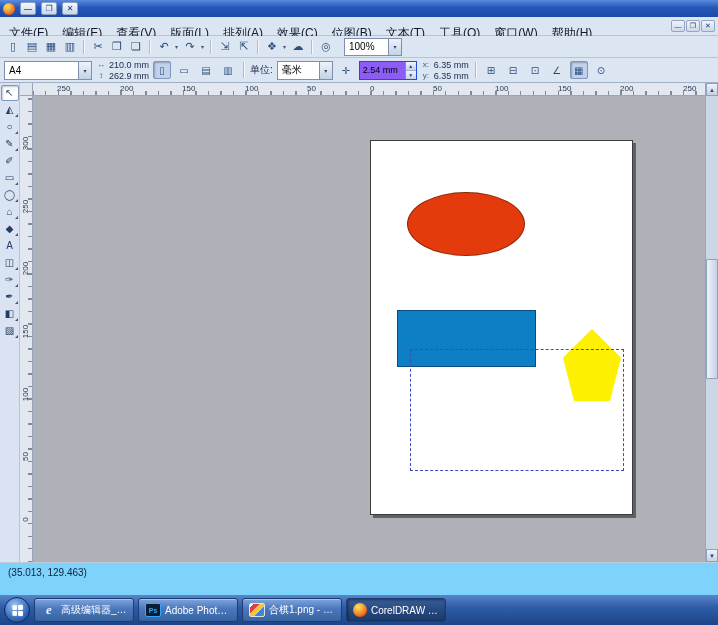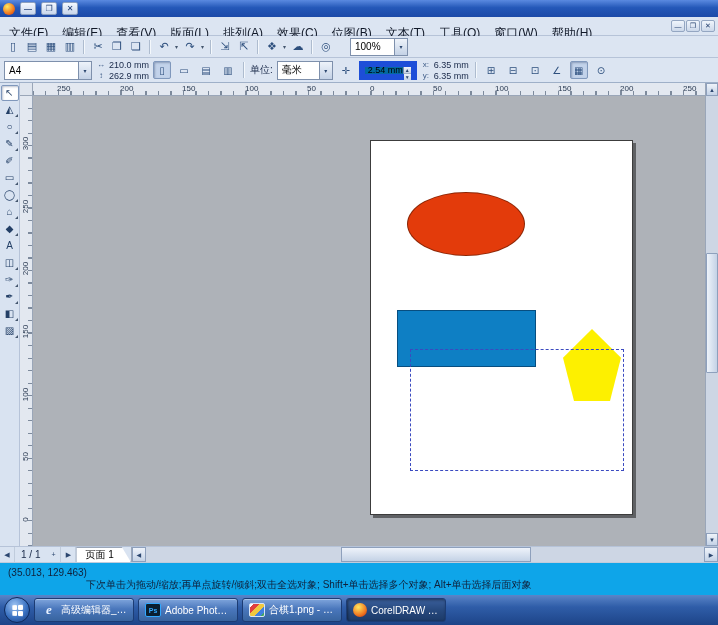--- a/index.html
+++ b/index.html
@@ -24,34 +24,34 @@
 .tb-group{display:flex;align-items:center;position:relative}
 .tb-group[data-sep="true"]{margin-right:9px}
 .tb-group[data-sep="true"]::after{content:'';position:absolute;right:-5px;top:2px;bottom:2px;width:1px;background:#aebccf;box-shadow:1px 0 0 #f4f8fc}
 .tb-btn{width:18px;height:18px;display:flex;align-items:center;justify-content:center;border-radius:2px}
 .tb-btn .glyph{font-size:11px;color:#2d4f7d;line-height:1}
 .dd{display:none;font-size:6px;color:#44566e;width:7px;text-align:center}
 .dd[data-dd="true"]{display:inline-block}
 .combo{display:flex;align-items:center;height:19px;background:#fff;border:1px solid #7e90ac}
 .combo .val{flex:1;padding-left:4px;font-size:10px;white-space:nowrap}
 .combo .arrow{width:13px;height:100%;background:linear-gradient(#eef3fa,#c4d2e6);border-left:1px solid #7e90ac;display:flex;align-items:center;justify-content:center;font-size:6px;color:#2c4770}
-.zoom-combo{width:58px;height:18px;margin-left:14px}
+.zoom-combo{width:58px;height:18px;margin-left:8px}
 
 
 .propbar{height:25px;display:flex;align-items:center;background:#dce5f2;border-bottom:1px solid #9fb0c8;padding:0 4px;gap:4px;font-size:10px;flex:0 0 auto}
 .paper-combo{width:88px}
 .units-combo{width:56px}
 .stack{display:flex;flex-direction:column;justify-content:center;gap:1px}
 .stack .srow{display:flex;align-items:center;gap:3px;font-size:9px;color:#182848;height:10px;white-space:nowrap}
 .srow .sicon{font-size:8px;color:#3c5a86;width:10px;text-align:center}
 .pb-btn{width:18px;height:18px;display:flex;align-items:center;justify-content:center;border:1px solid transparent;border-radius:2px;font-size:10px;color:#2d4f7d}
 .pb-btn[data-active="true"]{background:#c2d2ea;border:1px solid #8098bc;box-shadow:inset 1px 1px 2px rgba(40,60,100,.35)}
 .vsep{width:1px;align-self:stretch;margin:4px 2px;background:#aebccf;box-shadow:1px 0 0 #f4f8fc}
 .units-label{color:#182848;white-space:nowrap}
-.spin-field{display:flex;height:19px;border:6px solid #1d4ed8;background:#0369a1;width:58px}
+.spin-field{display:flex;height:19px;border:1px solid #1d4ed8;background:#8b5cf6;width:58px}
 .spin-field .val{flex:1;padding-left:3px;font-size:9px;display:flex;align-items:center;white-space:nowrap}
 .spinner{width:11px;display:flex;flex-direction:column;border-left:1px solid #7e90ac}
 .spinner span{flex:1;display:flex;align-items:center;justify-content:center;font-size:5px;background:linear-gradient(#eef3fa,#c4d2e6);color:#2c4770}
 .spinner span + span{border-top:1px solid #9fb0c8}
 
 
 .main{flex:1;display:flex;min-height:0}
 .toolbox{width:20px;background:#d9e3f1;border-right:1px solid #b6c3d8;display:flex;flex-direction:column;align-items:center;padding-top:2px;gap:1px;flex:0 0 auto}
 .tool{width:18px;height:16px;display:flex;align-items:center;justify-content:center;position:relative;border-radius:2px}
 .tool .glyph{font-size:10px;color:#233f66;line-height:1}
@@ -81,21 +81,21 @@
 .pagebar{height:16px;display:flex;align-items:stretch;background:#d9e3f1;border-top:1px solid #b6c3d8;flex:0 0 auto}
 .nav-btn{width:15px;display:flex;align-items:center;justify-content:center;font-size:7px;color:#2c4770;border-right:1px solid #c0ccdc}
 .page-counter{padding:0 6px;display:flex;align-items:center;font-size:10px;color:#182848;white-space:nowrap}
 .page-tab{display:flex;align-items:center;padding:0 16px 0 8px;background:#fff;border:1px solid #9aa6b8;border-bottom:none;font-size:10px;clip-path:polygon(0 0,calc(100% - 9px) 0,100% 100%,0 100%);white-space:nowrap}
 .h-scroll{flex:1;position:relative;background:#cdd6e4;border-left:1px solid #9aa6b8;display:flex}
 .h-scroll .scroll-btn{width:14px;height:100%}
 .h-track{flex:1;position:relative}
 .h-thumb{position:absolute;top:0;bottom:0;left:35%;width:190px;background:linear-gradient(#eef3fa,#c4d2e6);border:1px solid #8ea0bc}
 
 
-.statusbar{height:33px;position:relative;background:#0ea5e9;font-size:10px;color:#10203a;border-top:1px solid #c0ccdc;flex:0 0 auto}
+.statusbar{height:33px;position:relative;background:#7dd3fc;font-size:10px;color:#10203a;border-top:1px solid #c0ccdc;flex:0 0 auto}
 .coords{position:absolute;left:8px;top:4px;white-space:nowrap}
 .hint{position:absolute;left:86px;top:15px;white-space:nowrap}
 
 
 .taskbar{position:absolute;left:0;right:0;bottom:0;height:30px;background:linear-gradient(#5a85c8,#2f5da8 40%,#1d4488);display:flex;align-items:center;padding:0 4px;gap:4px}
 .start-orb{width:26px;height:26px;border-radius:50%;background:radial-gradient(circle at 40% 30%,#9cc2f2,#3a72c2 55%,#173c7e);border:1px solid #0e2a5c;display:flex;align-items:center;justify-content:center;flex:0 0 auto}
 .start-flag{width:11px;height:11px;display:grid;grid-template-columns:1fr 1fr;grid-template-rows:1fr 1fr;gap:1px;transform:perspective(40px) rotateY(-14deg)}
 .start-flag i{background:#fff;border-radius:1px}
 .tb-item{height:24px;min-width:96px;max-width:100px;display:flex;align-items:center;gap:4px;padding:0 6px;border-radius:3px;border:1px solid #1c3c74;background:linear-gradient(#7fa5dc,#4a77bc 45%,#38649f);box-shadow:inset 0 1px 0 rgba(255,255,255,.35);color:#fff}
 .tb-item[data-active="true"]{background:linear-gradient(#3a5f9c,#27497e 50%,#1c3a68);box-shadow:inset 1px 1px 3px rgba(0,0,0,.45)}
@@ -386,38 +386,23 @@
     </div>
     <div class="v-scroll">
       <span class="scroll-btn">▲</span>
       <span class="track">
           <span class="v-thumb"></span>
         </span>
       <span class="scroll-btn">▼</span>
     </div>
   </div>
 
-  <div class="pagebar">
-    <span class="nav-btn">◀</span>
-    <span class="page-counter">1 / 1</span>
-    <span class="nav-btn">+</span>
-    <span class="nav-btn">▶</span>
-    <span class="page-tab">页面 1</span>
-    <span class="h-scroll">
-      <span class="scroll-btn">◀</span>
-      <span class="h-track">
-          <span class="h-thumb"></span>
-        </span>
-      <span class="scroll-btn">▶</span>
-    </span>
-  </div>
 
   <div class="statusbar">
     <span class="coords">(35.013, 129.463)</span>
-    <span class="hint">下次单击为拖动/缩放;再单点旋转/倾斜;双击全选对象; Shift+单击选择多个对象; Alt+单击选择后面对象</span>
   </div>
 
 </div>
 
 <div class="taskbar">
   <span class="start-orb">
     <span class="start-flag">
         <i></i>
         <i></i>
         <i></i>

